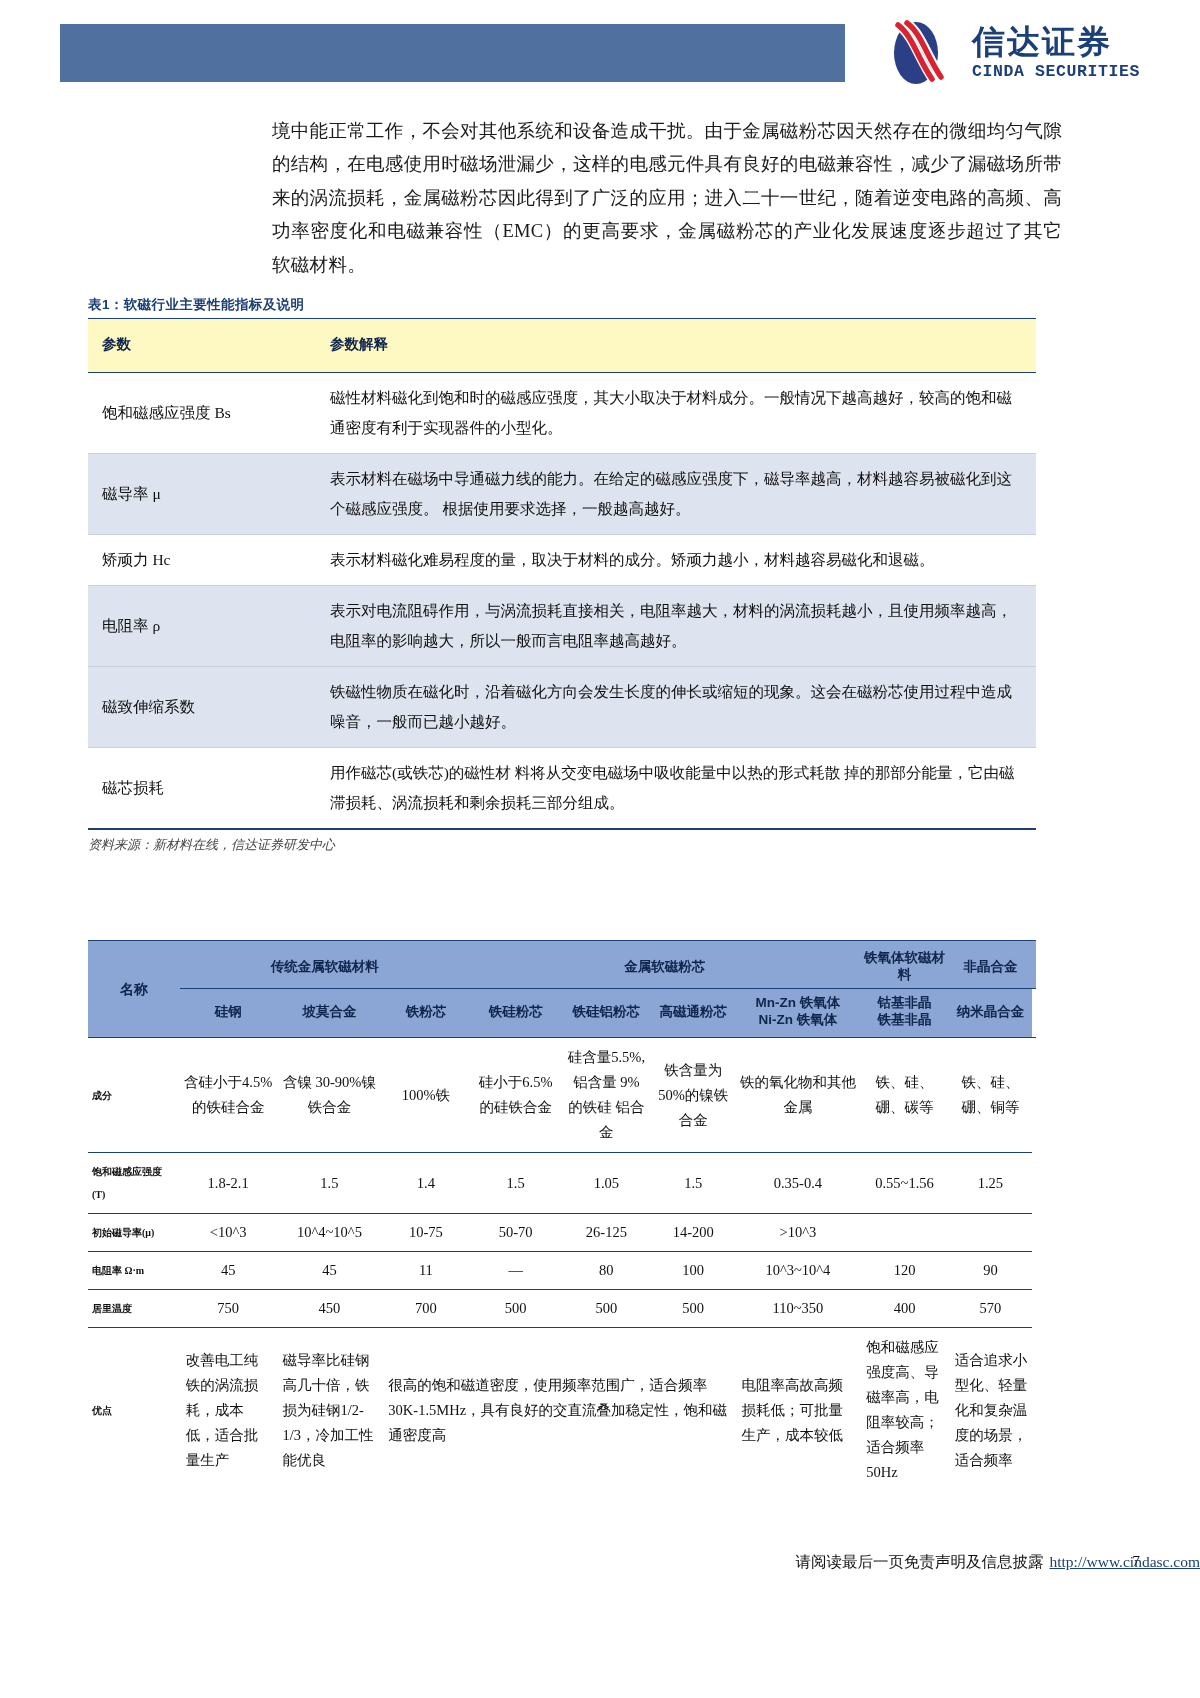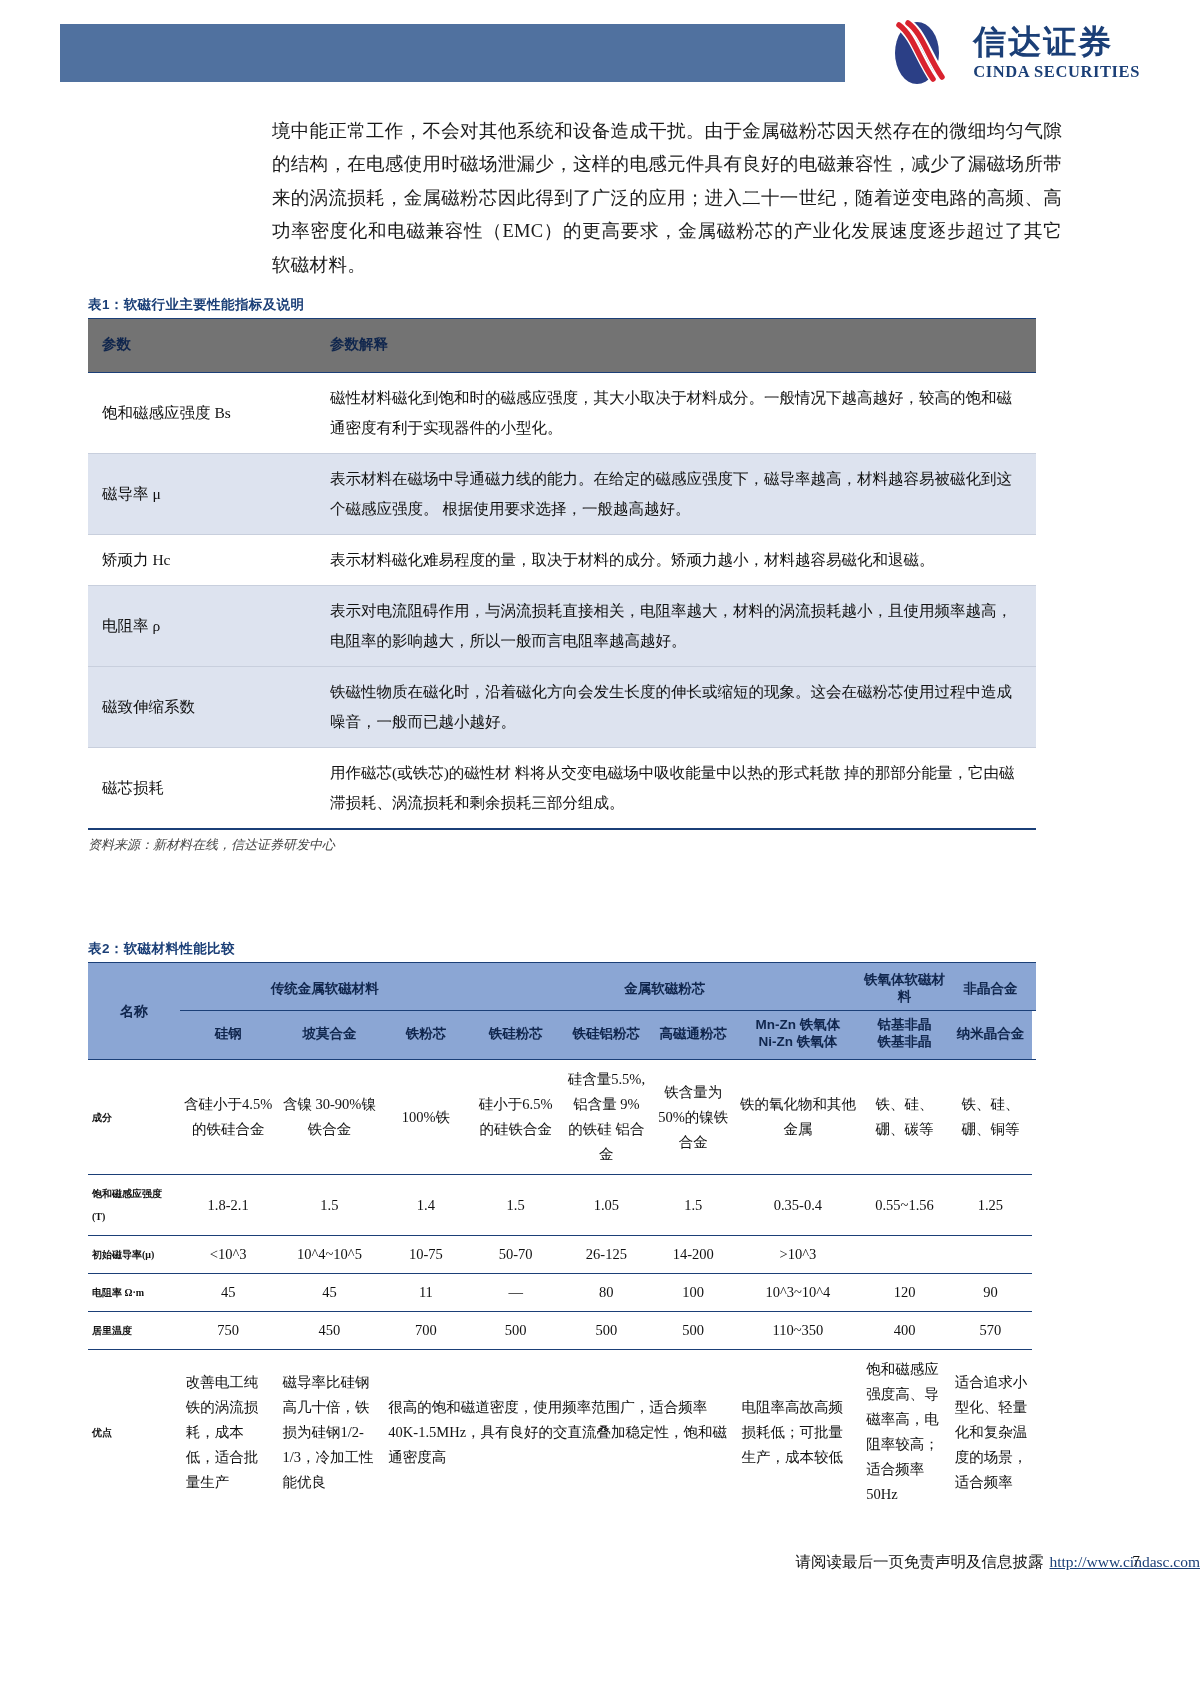--- a/index.html
+++ b/index.html
@@ -51,21 +51,21 @@
     line-height: 1;
   }
   .brand-cn {
     font-family: "Liberation Sans", sans-serif;
     font-size: 33px;
     font-weight: bold;
     color: #1b3f77;
     letter-spacing: 2px;
   }
   .brand-en {
-    font-family: Liberation Serif, serif;
+    font-family: Liberation Mono, monospace;
     font-size: 16.5px;
     font-weight: bold;
     color: #1b3f77;
     letter-spacing: 0.6px;
     margin-top: 6px;
   }
 
   
   .intro {
     position: absolute;
@@ -94,21 +94,21 @@
     font-size: 13px;
     color: #444;
     padding-top: 6px;
     font-style: italic;
     border-top: 1.6px solid #1b3f77;
   }
 
   
   #t1 { border-top: 1.7px solid #1b3f77; }
   #t1 thead th {
-    background: #737373;
+    background: #fef9c3;
     font-family: "Liberation Sans", sans-serif;
     font-size: 14.5px;
     font-weight: bold;
     color: #10264d;
     text-align: left;
     padding: 16px 0 18px 14px;
     border-bottom: 1.7px solid #1b3f77;
   }
   #t1 td {
     font-size: 15.5px;
@@ -238,21 +238,20 @@
         <tr>
           <td class="p-name">磁芯损耗</td>
           <td>用作磁芯(或铁芯)的磁性材 料将从交变电磁场中吸收能量中以热的形式耗散 掉的那部分能量，它由磁滞损耗、涡流损耗和剩余损耗三部分组成。</td>
         </tr>
       </tbody>
   </table>
   <div class="src-note">资料来源：新材料在线，信达证券研发中心</div>
 </div>
 
 <div class="table-block" id="block2" style="top:940px;">
-  <div class="tbl-title">表2：软磁材料性能比较</div>
   <table id="t2">
     <thead>
       <tr class="grp" id="t2grp">
           <th class="namecol" rowspan="2" style="width: 92px;">名称</th>
           <th class="grp-cell" colspan="3">传统金属软磁材料</th>
           <th class="grp-cell" colspan="4">金属软磁粉芯</th>
           <th class="grp-cell" colspan="1">铁氧体软磁材料</th>
           <th class="grp-cell" colspan="1">非晶合金</th>
           <th class="grp-cell" colspan="1"></th>
         </tr>
@@ -326,21 +325,21 @@
           <td>500</td>
           <td>500</td>
           <td>110~350</td>
           <td>400</td>
           <td>570</td>
         </tr>
         <tr class="tall">
           <td class="rowhdr">优点</td>
           <td class="lefty">改善电工纯铁的涡流损耗，成本低，适合批量生产</td>
           <td class="lefty">磁导率比硅钢高几十倍，铁损为硅钢1/2-1/3，冷加工性能优良</td>
-          <td colspan="4" class="lefty">很高的饱和磁道密度，使用频率范围广，适合频率 40K-1.5MHz，具有良好的交直流叠加稳定性，饱和磁通密度高</td>
+          <td colspan="4" class="lefty">很高的饱和磁道密度，使用频率范围广，适合频率 30K-1.5MHz，具有良好的交直流叠加稳定性，饱和磁通密度高</td>
           <td class="lefty">电阻率高故高频损耗低；可批量生产，成本较低</td>
           <td class="lefty">饱和磁感应强度高、导磁率高，电阻率较高；适合频率 50Hz</td>
           <td class="lefty">适合追求小型化、轻量化和复杂温度的场景，适合频率</td>
         </tr>
       </tbody>
   </table>
 </div>
 
 <div class="footer">
   <span>请阅读最后一页免责声明及信息披露</span><a class="url" href="#">http://www.cindasc.com</a>

